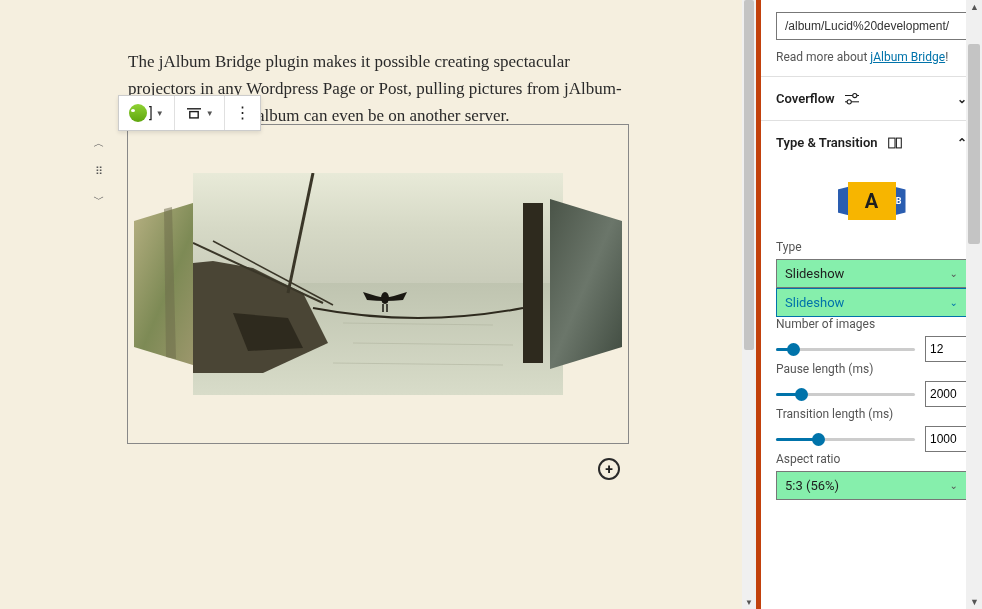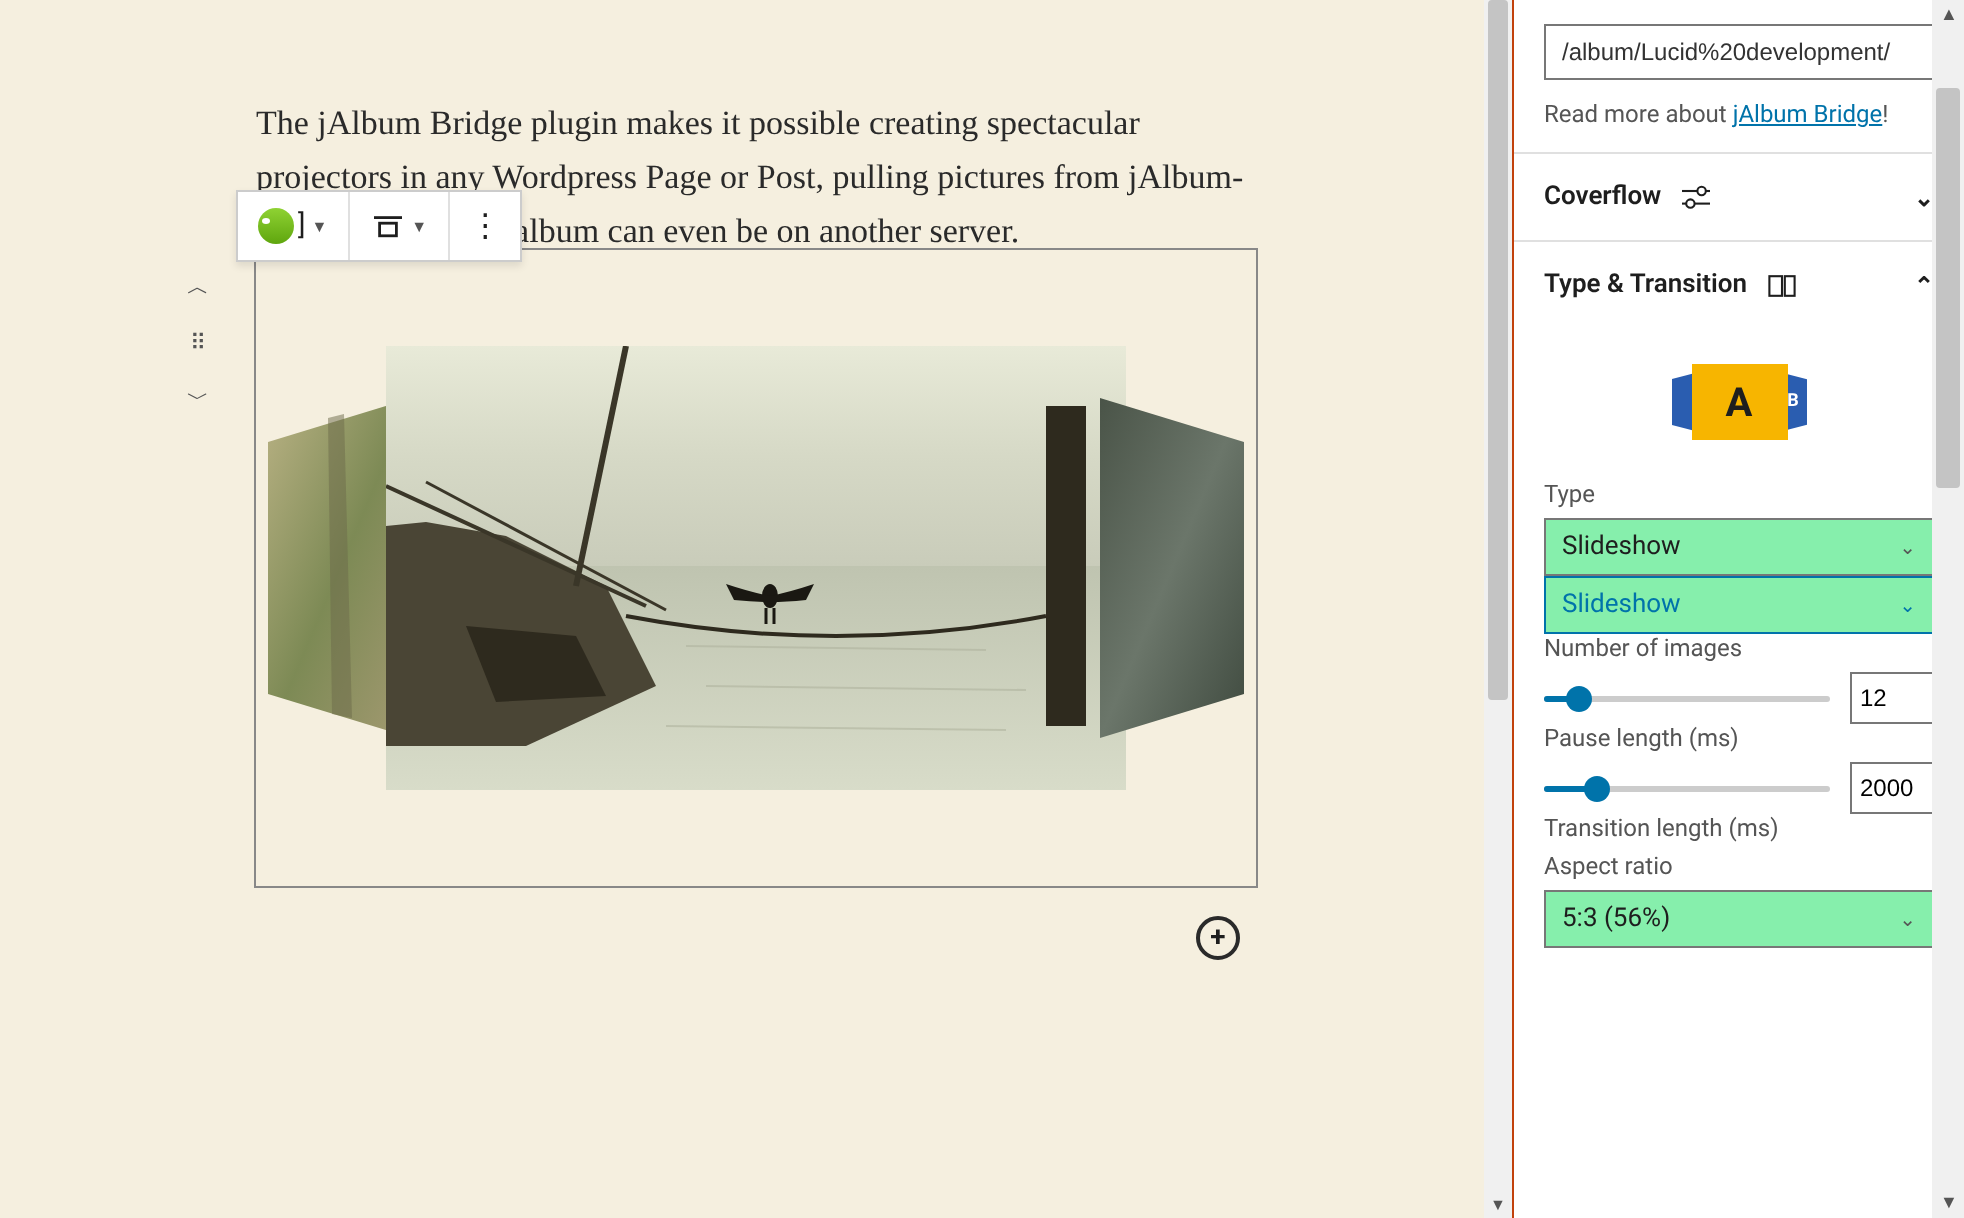--- a/index.html
+++ b/index.html
@@ -15,21 +15,21 @@
 }
 .editor-area {
   flex: 1;
   background: #f5efdf;
   position: relative;
   overflow: hidden;
 }
 .sidebar {
   width: 226px;
   background: #fff;
-  border-left: 1px solid #c2410c;
+  border-left: 5px solid #c2410c;
   overflow-y: auto;
   height: 609px;
   position: relative;
 }
 .content-scrollbar {
   position: absolute;
   right: 0;
   top: 0;
   width: 14px;
   height: 100%;
@@ -482,20 +482,27 @@
         <div class="slider-track">
           <div class="slider-fill" style="width:18%"></div>
           <div class="slider-thumb" style="left:calc(18% - 6px)"></div>
         </div>
         <input class="slider-val" value="2000" style="">
       </div>
     </div>
 
     <div class="field-group">
       <div class="field-label">Transition length (ms)</div>
+      <div class="slider-row">
+        <div class="slider-track">
+          <div class="slider-fill" style="width:30%"></div>
+          <div class="slider-thumb" style="left:calc(30% - 6px)"></div>
+        </div>
+        <input class="slider-val" value="1000" style="">
+      </div>
     </div>
 
     <div class="field-group" style="margin-bottom:4px">
       <div class="field-label">Aspect ratio</div>
       <div class="select-box">
         <span>5:3 (56%)</span>
         <span class="sel-caret">⌄</span>
       </div>
     </div>
   </div>

